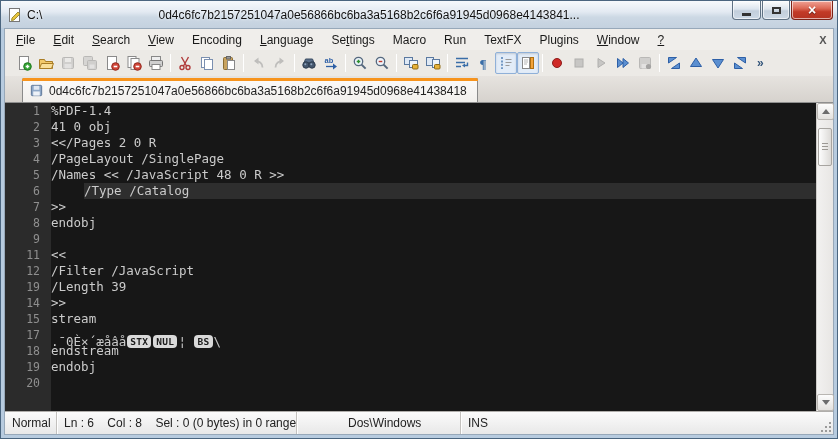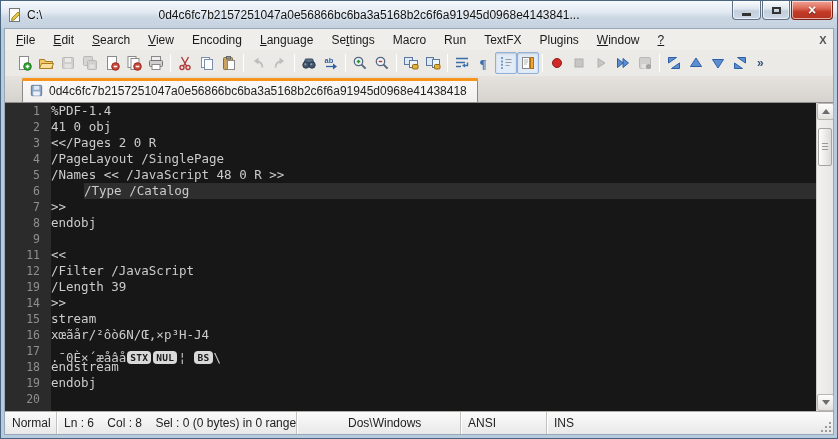--- a/index.html
+++ b/index.html
@@ -476,24 +476,20 @@
           </div>
           <div class="ed-line">
             <span class="ln">14</span>
             <span class="code">&gt;&gt;</span>
           </div>
           <div class="ed-line">
             <span class="ln">15</span>
             <span class="code">stream</span>
           </div>
           <div class="ed-line">
-            <span class="ln">16</span>
-            <span class="code">xœãår/²ôò6N/Œ,×p³H-J4</span>
-          </div>
-          <div class="ed-line">
             <span class="ln">17</span>
             <span class="code">.¯0È×´æåâå<span class="ctrl-badge">STX</span><span class="ctrl-badge">NUL</span>¦ <span class="ctrl-badge">BS</span>\</span>
           </div>
           <div class="ed-line">
             <span class="ln">18</span>
             <span class="code">endstream</span>
           </div>
           <div class="ed-line">
             <span class="ln">19</span>
             <span class="code">endobj</span>
@@ -511,19 +507,18 @@
         <div class="sb-arrow down">
             <i></i>
           </div>
       </div>
     </div>
 
     <div class="statusbar">
       <div class="sb-sec sb-doc-type">Normal</div>
       <div class="sb-sec sb-cursor">Ln : 6    Col : 8    Sel : 0 (0 bytes) in 0 ranges</div>
       <div class="sb-sec sb-eol">Dos\Windows</div>
-      <div class="sb-sec sb-enc">ANSI</div>
       <div class="sb-sec sb-ins">INS</div>
       <div class="resize-grip"></div>
     </div>
 
   </div>
 </div>
 
 </body></html>

